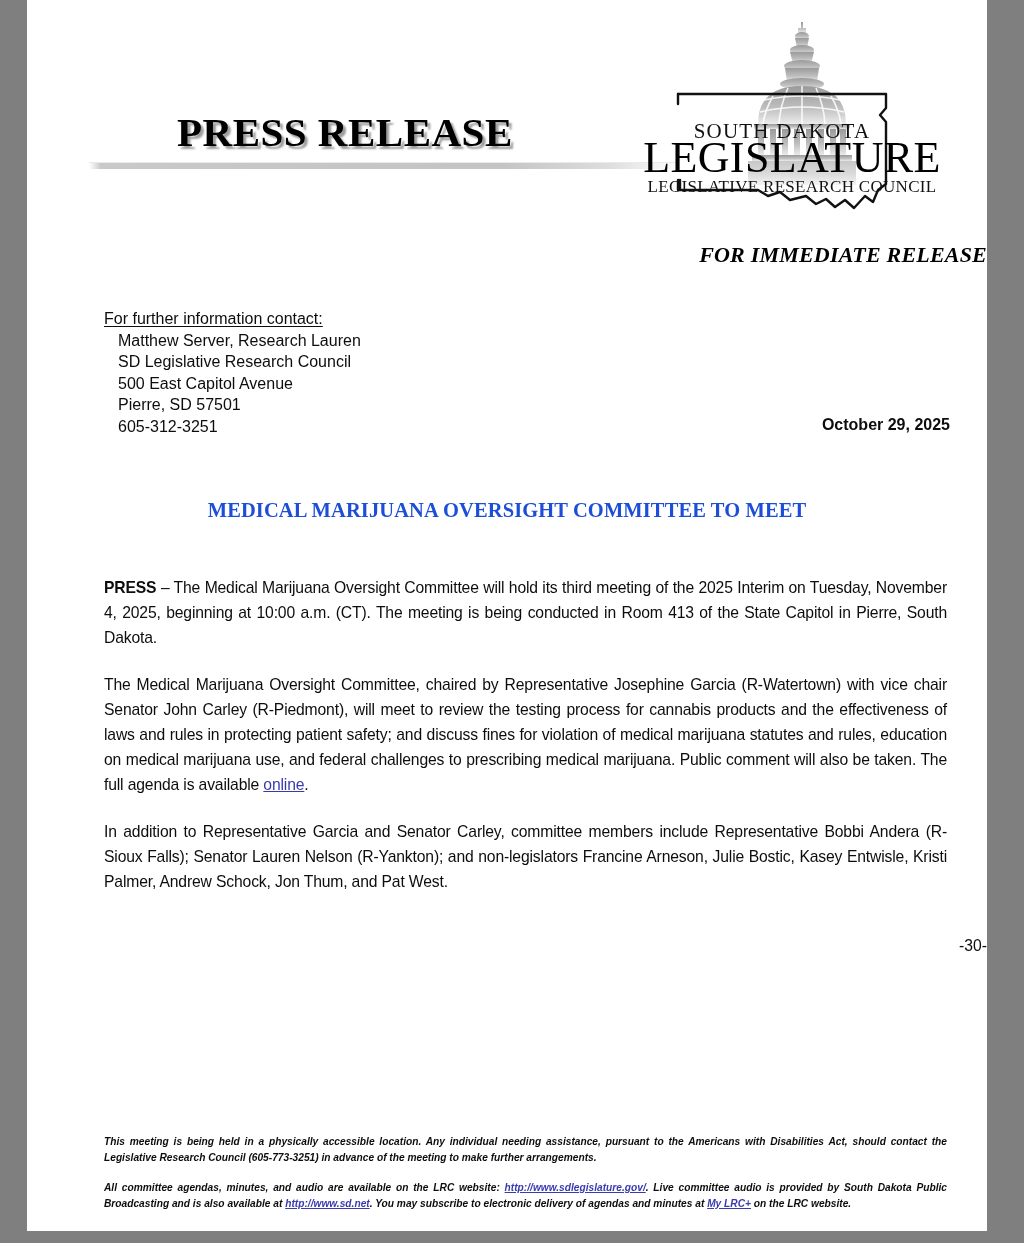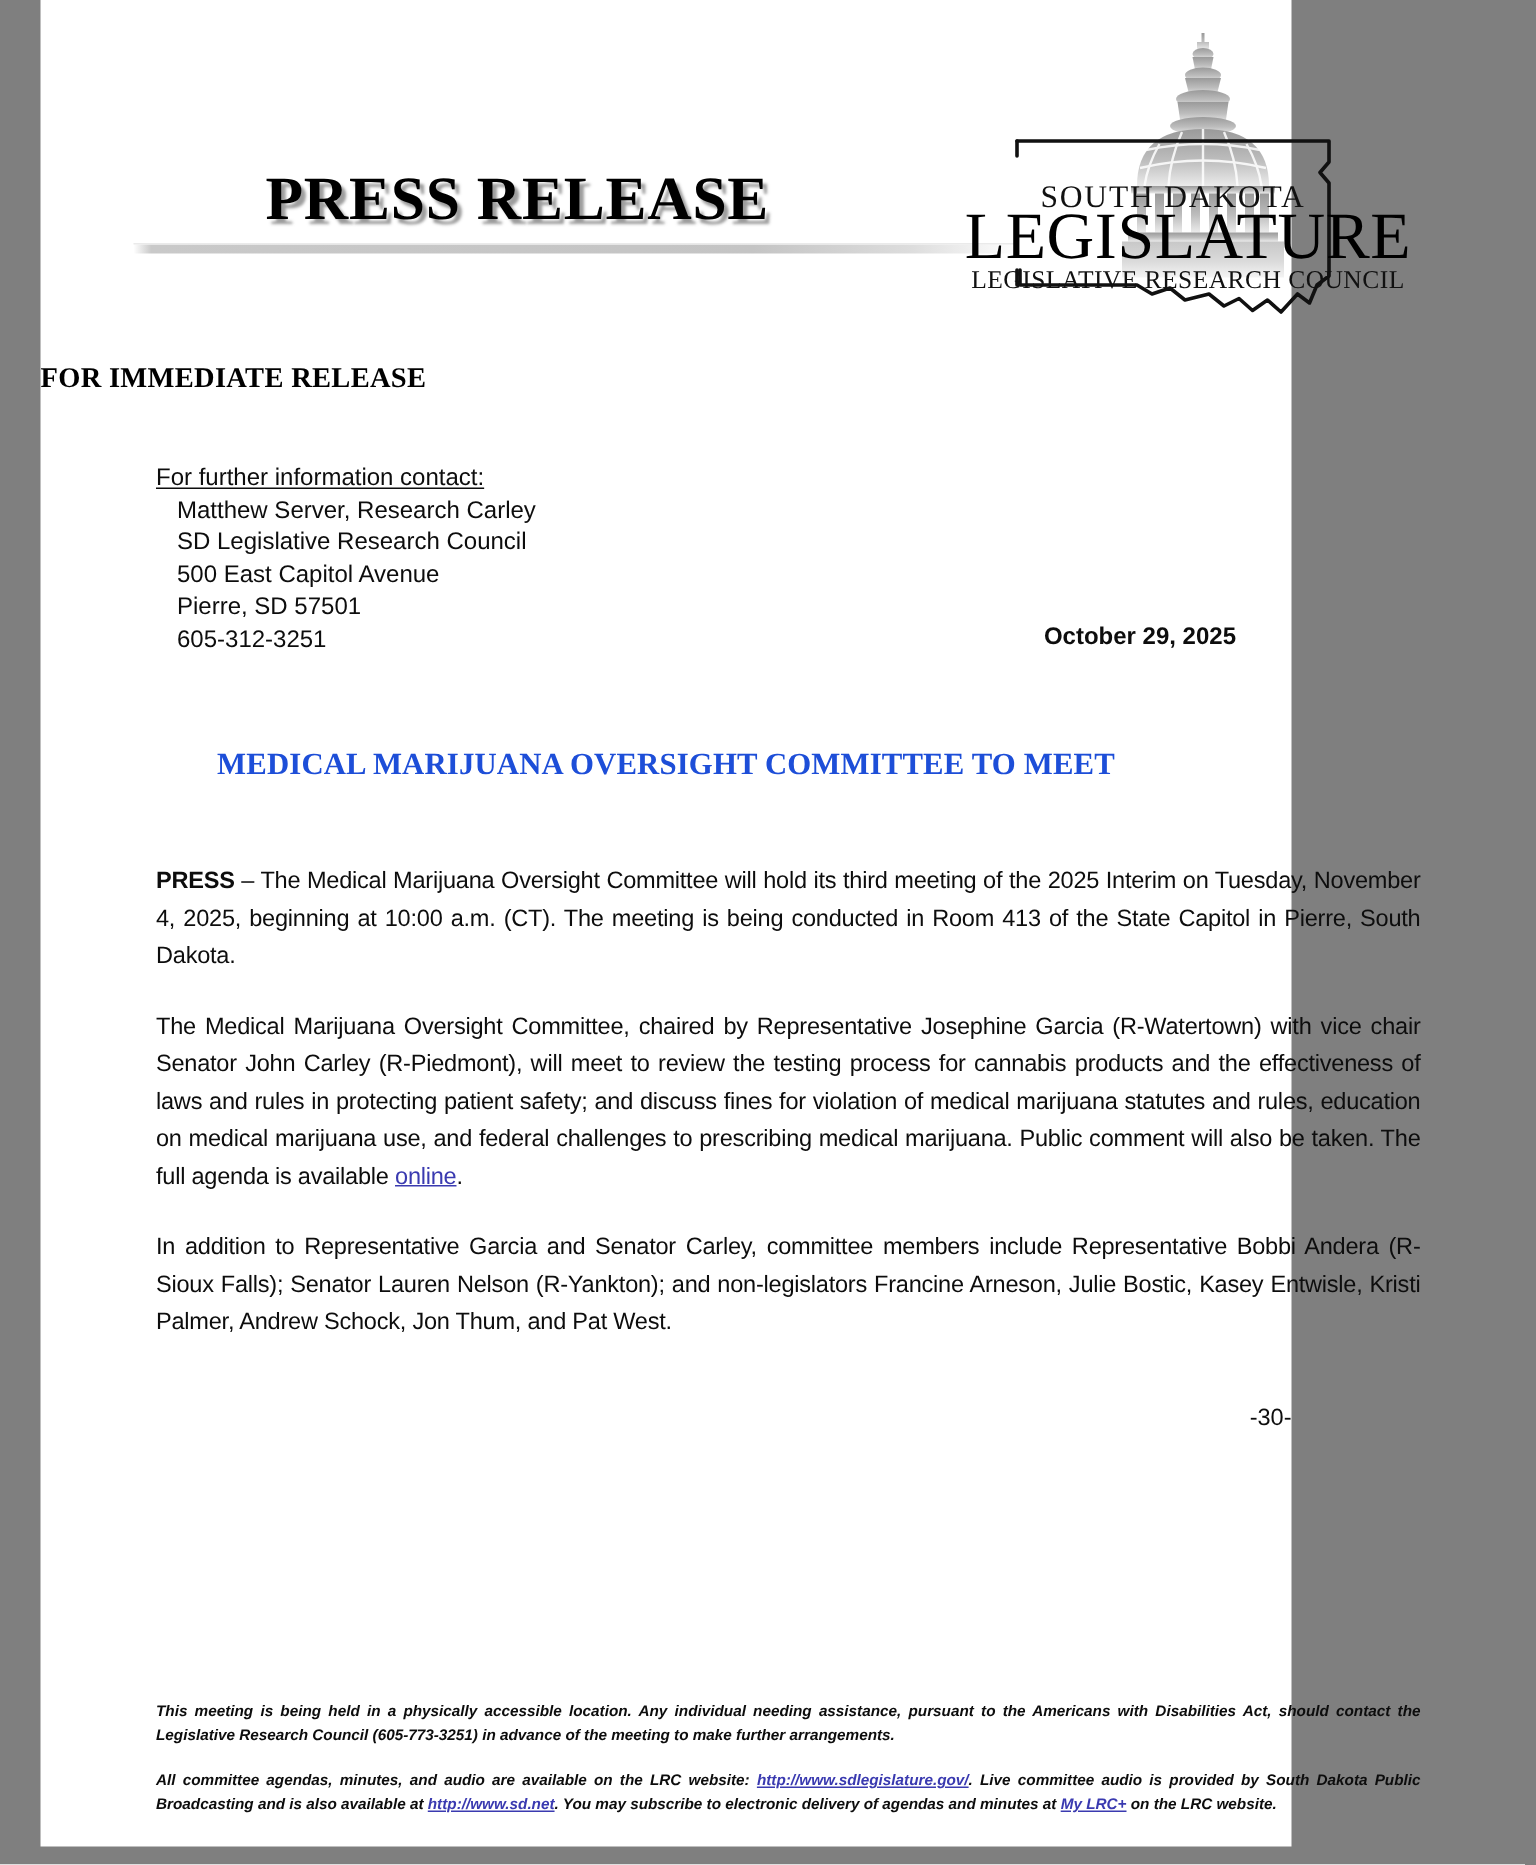--- a/index.html
+++ b/index.html
@@ -18,21 +18,21 @@
   
   #viewport {
     position: absolute;
     inset: 0;
     background: #7f7f7f;
   }
   #page {
     position: absolute;
     left: 27px;
     top: 0px;
-    width: 834px;
+    width: 960px;
     height: 1231px;
     background: #ffffff;
   }
 
   
   .press-title {
     position: absolute;
     left: 150px;
     top: 108px;
     font-family: "Liberation Serif", serif;
@@ -64,26 +64,27 @@
     height: 200px;
   }
   .logo svg { display:block; }
 
   
   .for-immediate {
     position: absolute;
     left: 0;
     top: 242px;
     width: 100%;
-    text-align: left;
+    text-align: right;
     font-family: "Liberation Serif", serif;
     font-weight: bold;
-    font-size: 19px;
+    font-size: 22px;
     letter-spacing: 0.2px;
     color: #000;
+    font-style: italic;
   }
   .release-headline {
     position: absolute;
     left: 0;
     top: 499px;
     width: 100%;
     text-align: center;
     font-family: "Liberation Serif", serif;
     font-weight: bold;
     font-size: 20.5px;
@@ -256,21 +257,21 @@
         <text x="152" y="152" text-anchor="middle" font-family="'Liberation Serif', serif" font-size="44" letter-spacing="0.4" fill="#000000">LEGISLATURE</text>
 
         <text x="152" y="172" text-anchor="middle" font-family="'Liberation Serif', serif" font-size="17" letter-spacing="0.3" fill="#111111">LEGISLATIVE RESEARCH COUNCIL</text>
       </svg>
     </div>
 
     <div class="for-immediate">FOR IMMEDIATE RELEASE</div>
 
     <div class="contact-block">
       <div class="contact-heading">For further information contact:</div>
-      <div class="contact-line">Matthew Server, Research Carley</div>
+      <div class="contact-line">Matthew Server, Research Lauren</div>
       <div class="contact-line">SD Legislative Research Council</div>
       <div class="contact-line">500 East Capitol Avenue</div>
       <div class="contact-line">Pierre, SD  57501</div>
       <div class="contact-line">605-312-3251</div>
     </div>
 
     <div class="release-date">October 29, 2025</div>
 
     <div class="release-headline">MEDICAL MARIJUANA OVERSIGHT COMMITTEE TO MEET</div>
 

